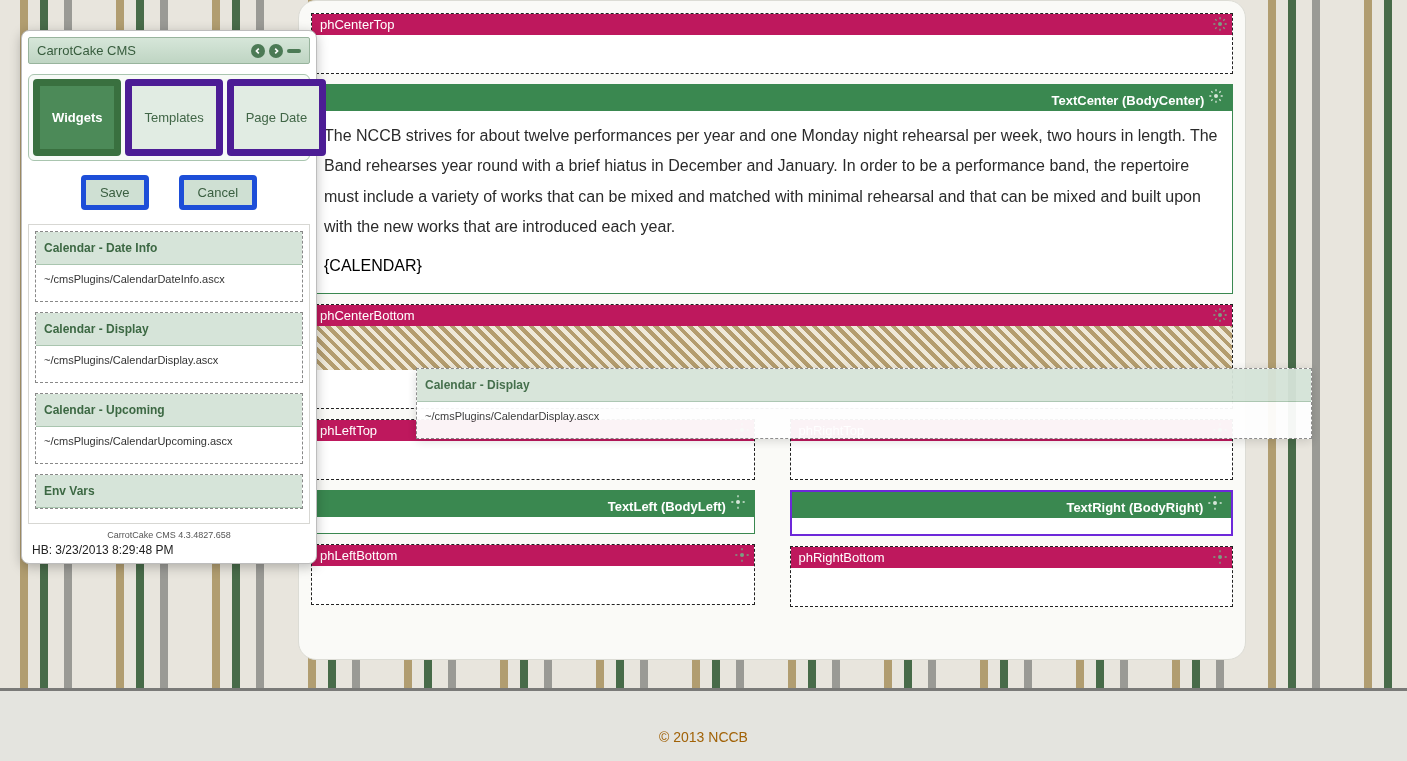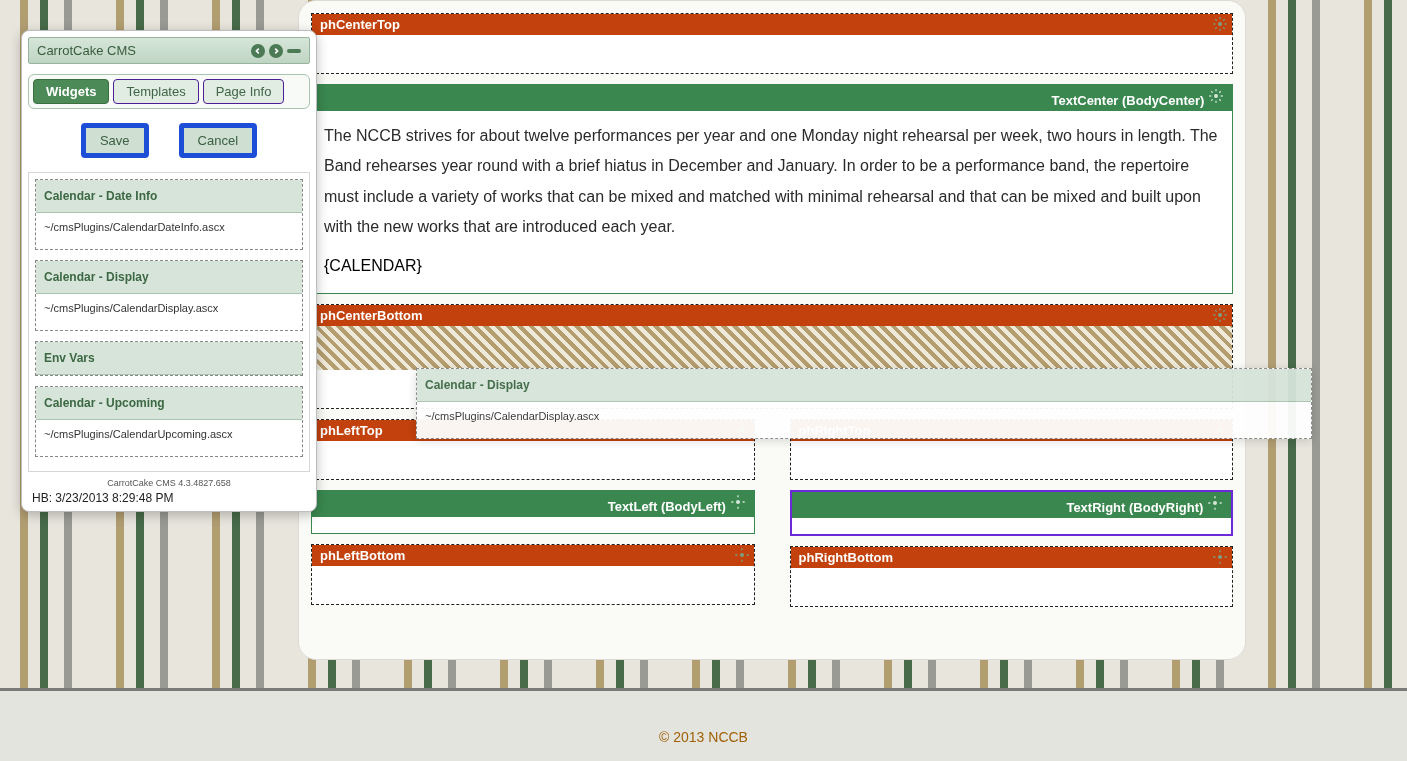--- a/index.html
+++ b/index.html
@@ -53,24 +53,24 @@
     border-radius: 18px;
     border: 1px solid #dcdcd5;
     padding: 12px;
   }
   .zone {
     border: 1px dashed #222;
     margin-bottom: 10px;
     background: #fff;
   }
   .zone-head {
-    background: #c2410c;
+    background: #be185d;
     color: #fff;
     font-size: 13px;
-    font-weight: bold;
+    font-weight: normal;
     padding: 3px 8px;
     position: relative;
   }
   .zone-head .gear {
     position: absolute;
     right: 4px; top: 2px;
   }
   .zone-body { min-height: 38px; }
   .zone-dark .zone-head {
     background: #3a8850;
@@ -134,23 +134,23 @@
     display: flex;
     gap: 4px;
     border: 1px solid #a9c5af;
     border-radius: 6px;
     padding: 4px;
     margin-top: 10px;
     background: #f7faf7;
   }
   .tab {
     flex: 0 0 auto;
-    padding: 4px 12px;
+    padding: 24px 12px;
     border-radius: 4px;
-    border: 1px solid #4c1d95;
+    border: 7px solid #4c1d95;
     background: #e1ece3;
     color: #416647;
     font-size: 13px;
     cursor: pointer;
   }
   .tab.active {
     background: #4c8a58;
     color: #fff;
     border-color: #39703f;
     font-weight: bold;
@@ -358,43 +358,43 @@
             <path d="M4 2l3 3-3 3" stroke="#fff" stroke-width="2" fill="none"></path>
           </svg>
         </span>
       <span class="dash"></span>
     </span>
   </div>
 
   <div class="tabrow">
     <div class="tab active">Widgets</div>
     <div class="tab">Templates</div>
-    <div class="tab">Page Info</div>
+    <div class="tab">Page Date</div>
   </div>
 
   <div class="btnrow">
     <div class="btn">Save</div>
     <div class="btn">Cancel</div>
   </div>
 
   <div class="widget-list">
     <div class="widget-item">
       <div class="widget-item-head">Calendar - Date Info</div>
       <div class="widget-item-body">~/cmsPlugins/CalendarDateInfo.ascx</div>
     </div>
     <div class="widget-item">
       <div class="widget-item-head">Calendar - Display</div>
       <div class="widget-item-body">~/cmsPlugins/CalendarDisplay.ascx</div>
     </div>
     <div class="widget-item">
-      <div class="widget-item-head">Env Vars</div>
-    </div>
-    <div class="widget-item">
       <div class="widget-item-head">Calendar - Upcoming</div>
       <div class="widget-item-body">~/cmsPlugins/CalendarUpcoming.ascx</div>
+    </div>
+    <div class="widget-item">
+      <div class="widget-item-head">Env Vars</div>
     </div>
   </div>
 
   <div class="tb-footer">CarrotCake CMS 4.3.4827.658</div>
   <div class="tb-time">HB: 3/23/2013 8:29:48 PM</div>
 </div>
 
 <div class="drag-ghost">
   <div class="widget-item-head">Calendar - Display</div>
   <div class="widget-item-body">~/cmsPlugins/CalendarDisplay.ascx</div>

